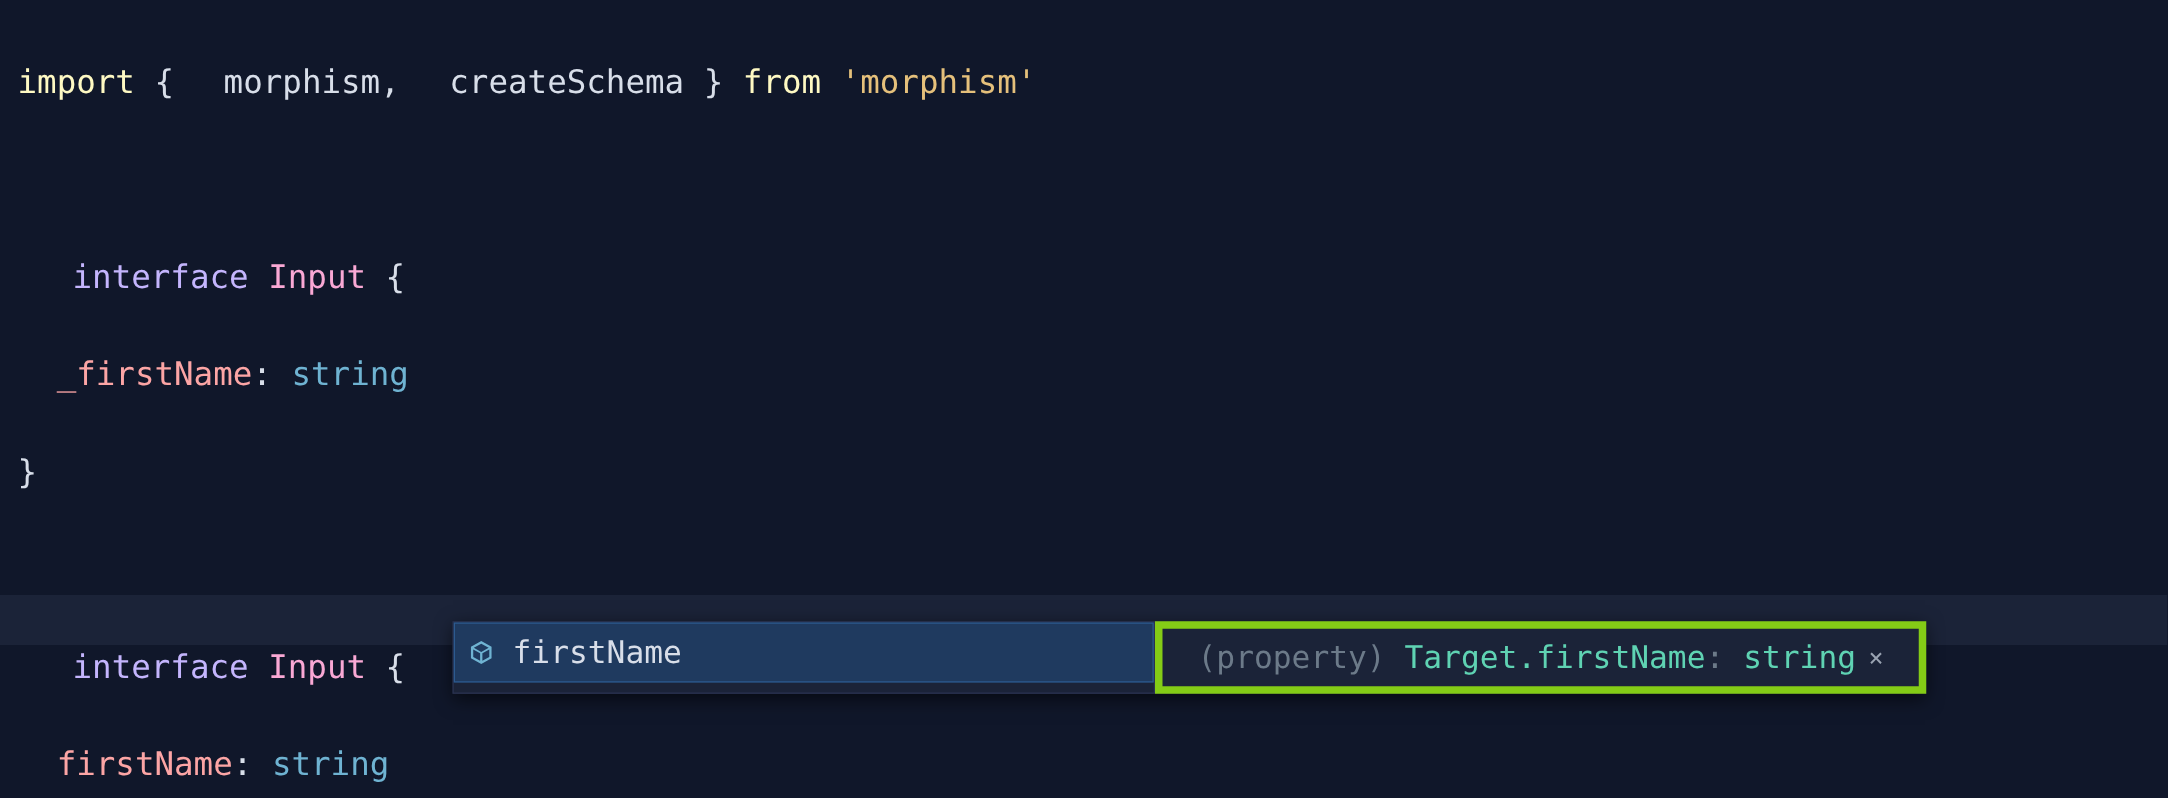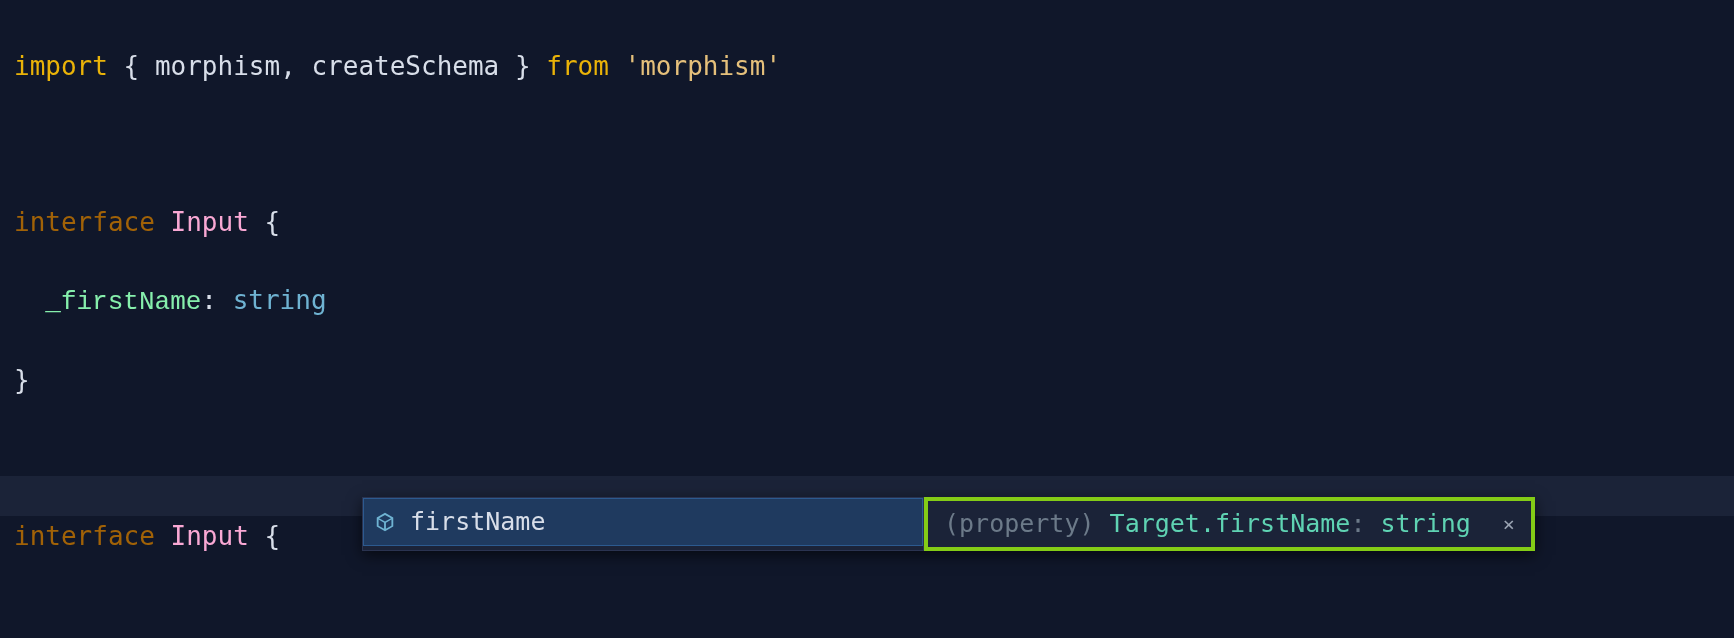--- a/index.html
+++ b/index.html
@@ -16,28 +16,28 @@
     position: relative;
   }
   .editor {
     padding: 8px 14px 0 14px;
     white-space: pre;
   }
   .line {
     display: block;
     min-height: 1.5em;
   }
-  .kw-import   { color: #eab308; text-align: center; }   
-  .kw-decl     { color: #a16207; }   
-  .ident       { color: #d8dee9; }
+  .kw-import   { color: #fef9c3; text-align: center; }   
+  .kw-decl     { color: #c4b5fd; margin-left: 44px; }   
+  .ident       { color: #d8dee9; margin-left: 24px; }
   .type        { color: #6fb3d2; }   
   .type-name   { color: #f9a8d4; }   
   .str         { color: #e5c07b; }
   .punct       { color: #d8dee9; }
-  .prop        { color: #86efac; font-family: Liberation Mono, monospace; }
+  .prop        { color: #fca5a5; }
   .current-line-bg {
     position:absolute;
     left:0;right:0;
     background:#1b2338;
     z-index:0;
   }
   .editor > .line { position:relative; z-index:1; }
 
   
   .ac-popup {
@@ -61,23 +61,23 @@
     border:1px solid #2c5a8f;
     color:#d8dee9;
   }
   .ac-icon {
     width:22px;height:22px;
     display:inline-flex;align-items:center;justify-content:center;
   }
   .ac-icon svg { width:22px;height:22px; }
   .ac-detail {
     background:#1b2338;
-    border:4px solid #84cc16;
-    padding:4px 16px;
-    display:flex;align-items:center;gap:26px;
+    border:6px solid #84cc16;
+    padding:4px 28px;
+    display:flex;align-items:center;gap:4px;
     color:#6c7a89;
     white-space:pre;
   }
   .ac-detail-type { color:#5fd3b3; }
   .ac-close {
     color:#9aa3b2;
     font-size:20px;
     margin-left:6px;
     cursor:pointer;
   }
@@ -88,20 +88,21 @@
 <div class="current-line-bg" style="top:476px;height:40px"></div>
 
 <div class="editor">
 <span class="line"><span class="kw-import">import</span><span class="punct"> { </span><span class="ident">morphism</span><span class="punct">, </span><span class="ident">createSchema</span><span class="punct"> } </span><span class="kw-import">from</span><span> </span><span class="str">'morphism'</span></span>
 <span class="line"></span>
 <span class="line"><span class="kw-decl">interface</span><span> </span><span class="type-name">Input</span><span class="punct"> {</span></span>
 <span class="line"><span>  </span><span class="prop">_firstName</span><span class="punct">: </span><span class="type">string</span></span>
 <span class="line"><span class="punct">}</span></span>
 <span class="line"></span>
 <span class="line"><span class="kw-decl">interface</span><span> </span><span class="type-name">Input</span><span class="punct"> {</span></span>
+<span class="line"><span>  </span><span class="prop">firstName</span><span class="punct">: </span><span class="type">string</span></span>
 
 
 
 
 
 </div>
 
 <div class="ac-popup" style="left:362px;top:497px">
   <div class="ac-list">
     <div class="ac-item">

